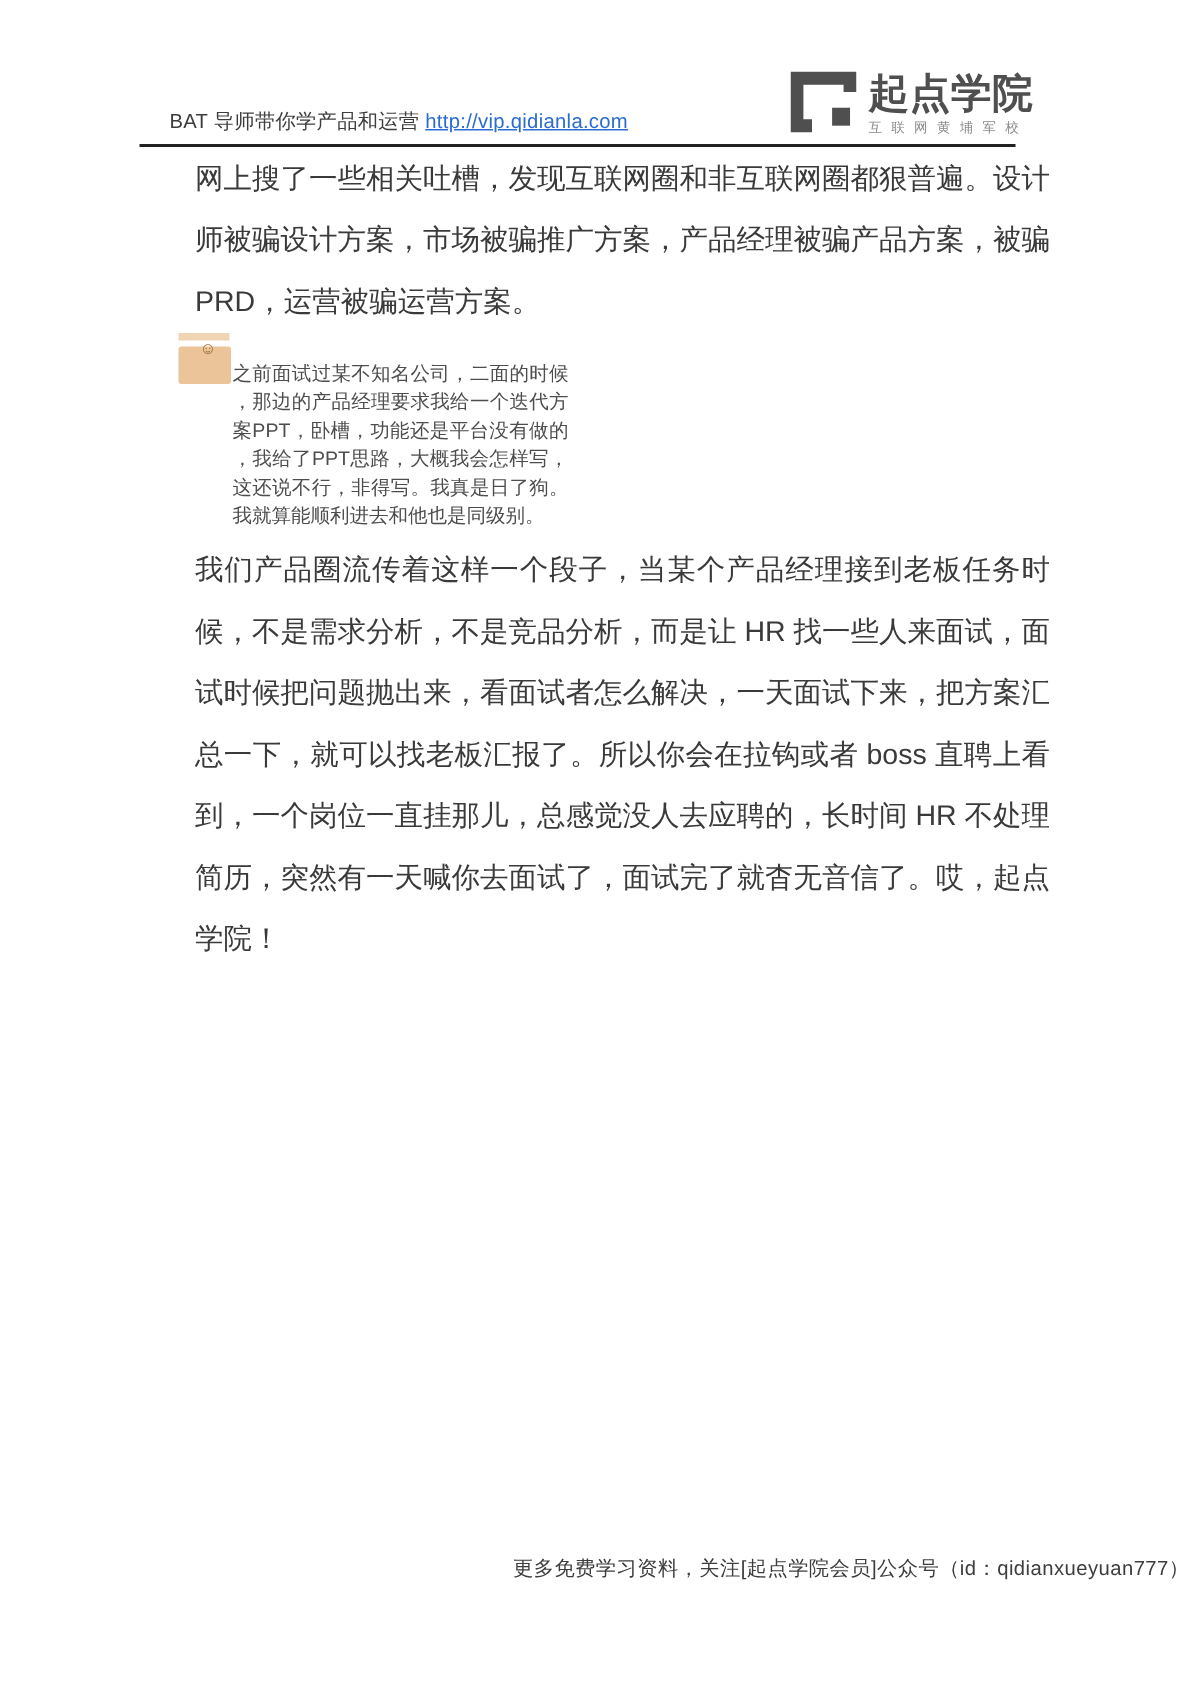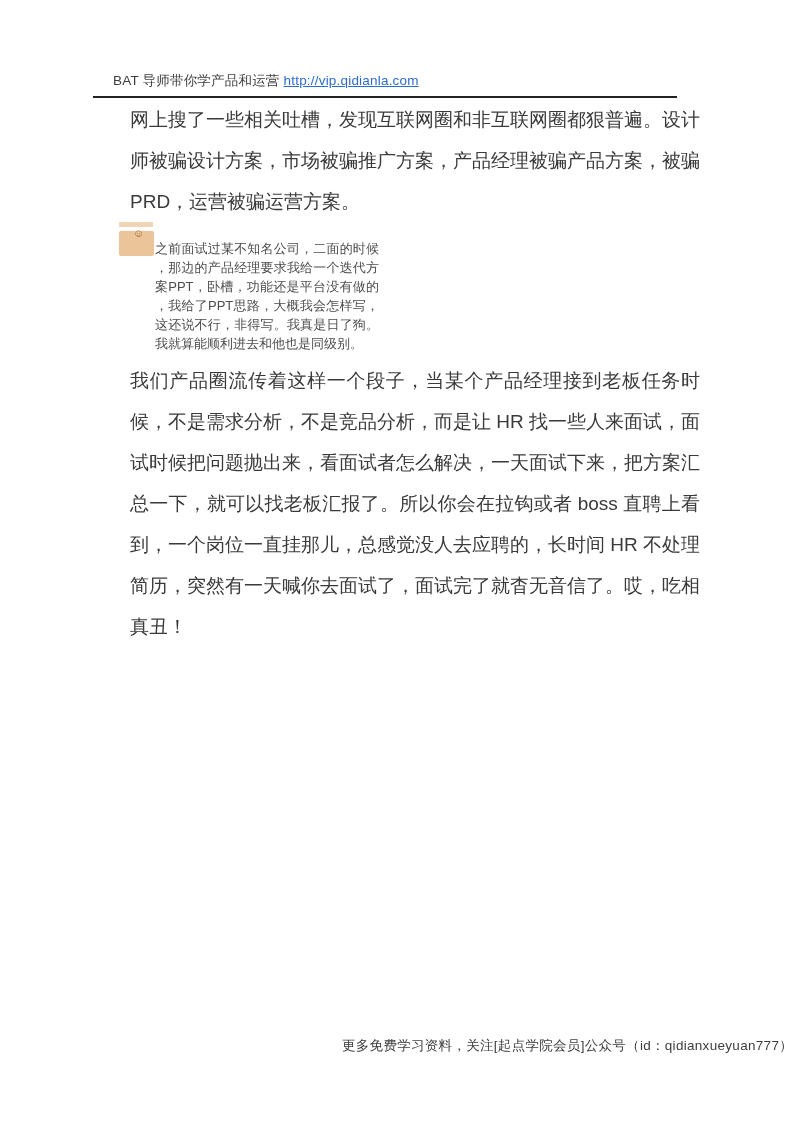--- a/index.html
+++ b/index.html
@@ -82,31 +82,41 @@
     letter-spacing:0.3px;
   }
 </style>
 </head>
 <body>
 
 <div class="page">
 
   <div class="header-tagline"><span>BAT 导师带你学产品和运营 </span><a class="header-link">http://vip.qidianla.com</a></div>
 
+  <div class="brand-logo">
+    <svg class="logo-icon" viewBox="0 0 46 42" aria-hidden="true">
+      <path d="M15 37.5 L4.5 37.5 L4.5 4.5 L41.5 4.5 L41.5 14" fill="none" stroke="#4f4f4f" stroke-width="9"></path>
+      <rect x="29" y="25" width="12.5" height="12.5" fill="#4f4f4f"></rect>
+    </svg>
+    <div class="logo-textcol">
+      <div class="logo-name">起点学院</div>
+      <div class="logo-subtitle">互联网黄埔军校</div>
+    </div>
+  </div>
 
   <div class="header-divider"></div>
 
   <p class="para para-1">网上搜了一些相关吐槽，发现互联网圈和非互联网圈都狠普遍。设计师被骗设计方案，市场被骗推广方案，产品经理被骗产品方案，被骗PRD，运营被骗运营方案。</p>
 
   <div class="quote-image">
     <div class="quote-sliver"></div>
     <div class="quote-avatar">
       <span class="smiley">☺</span>
     </div>
     <div class="quote-text">之前面试过某不知名公司，二面的时候，那边的产品经理要求我给一个迭代方案PPT，卧槽，功能还是平台没有做的，我给了PPT思路，大概我会怎样写，这还说不行，非得写。我真是日了狗。我就算能顺利进去和他也是同级别。</div>
   </div>
 
-  <p class="para para-2">我们产品圈流传着这样一个段子，当某个产品经理接到老板任务时候，不是需求分析，不是竞品分析，而是让 HR 找一些人来面试，面试时候把问题抛出来，看面试者怎么解决，一天面试下来，把方案汇总一下，就可以找老板汇报了。所以你会在拉钩或者 boss 直聘上看到，一个岗位一直挂那儿，总感觉没人去应聘的，长时间 HR 不处理简历，突然有一天喊你去面试了，面试完了就杳无音信了。哎，吃相真丑！</p>
+  <p class="para para-2">我们产品圈流传着这样一个段子，当某个产品经理接到老板任务时候，不是需求分析，不是竞品分析，而是让 HR 找一些人来面试，面试时候把问题抛出来，看面试者怎么解决，一天面试下来，把方案汇总一下，就可以找老板汇报了。所以你会在拉钩或者 boss 直聘上看到，一个岗位一直挂那儿，总感觉没人去应聘的，长时间 HR 不处理简历，突然有一天喊你去面试了，面试完了就杳无音信了。哎，起点学院！</p>
 
 
   <div class="doc-footer">更多免费学习资料，关注[起点学院会员]公众号（id：qidianxueyuan777）</div>
 
 </div>
 
 </body></html>

